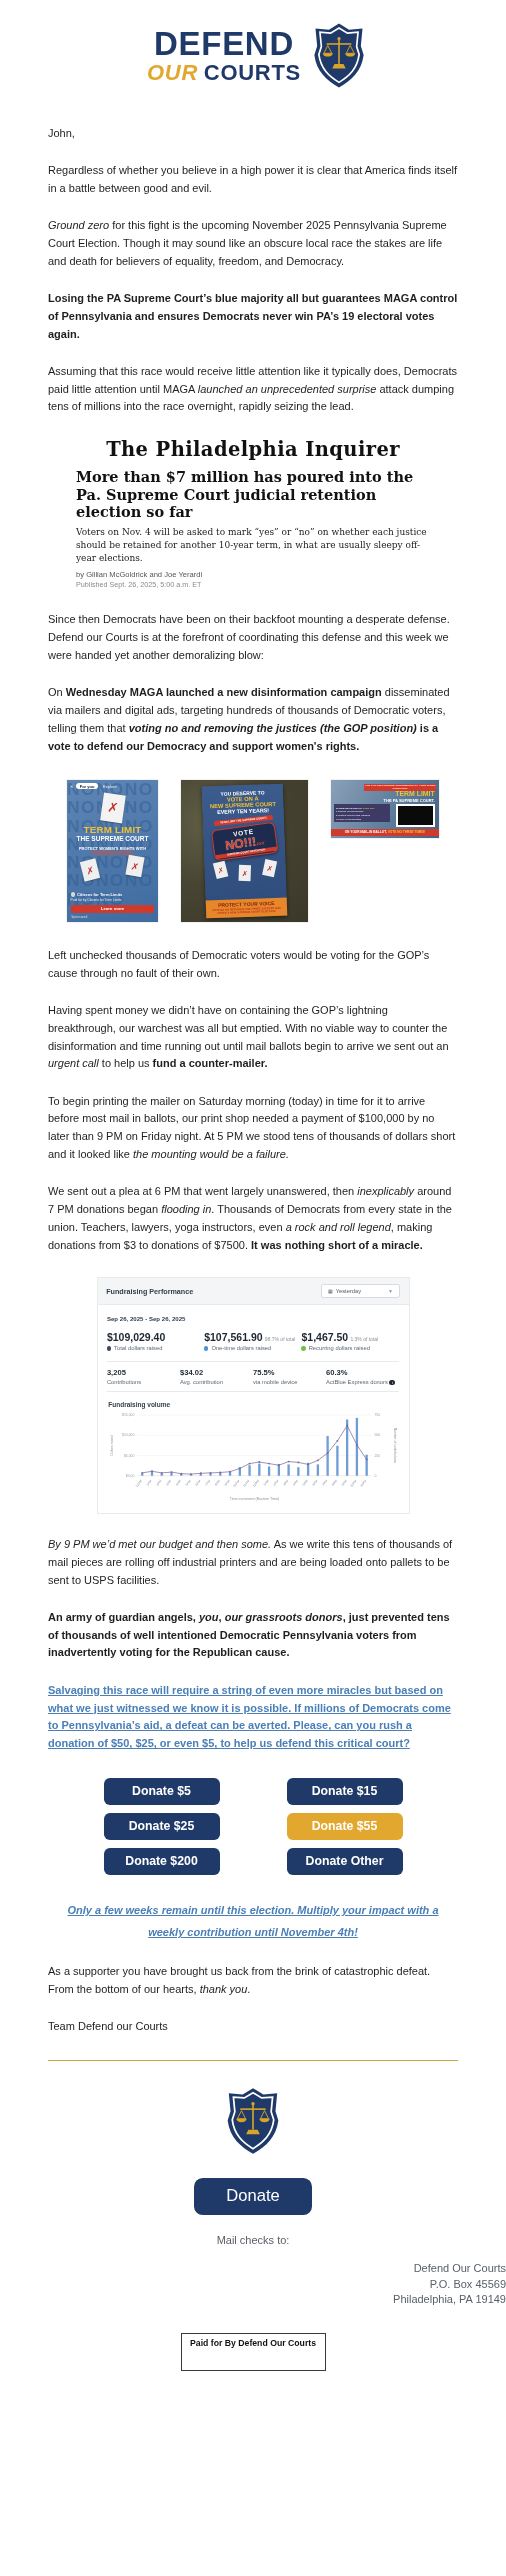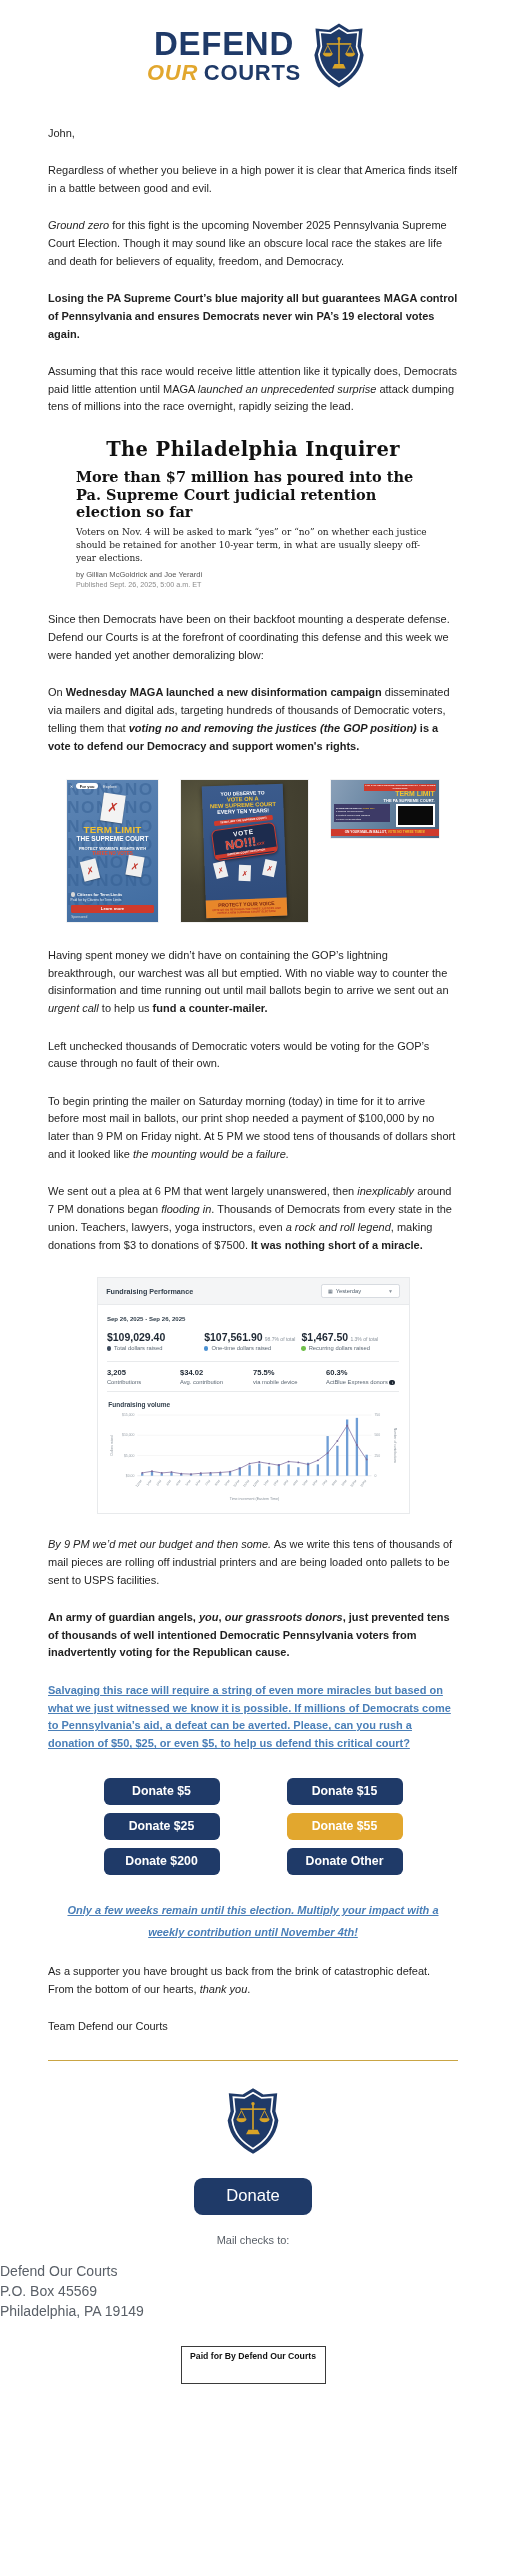--- a/index.html
+++ b/index.html
@@ -112,21 +112,21 @@
   .dbtn{display:block;width:116px;background:#1f3a68;color:#fff;font-weight:bold;font-size:12.3px;text-align:center;padding:6.5px 0;border-radius:5.8px;text-decoration:none;cursor:pointer;}
   .dbtn.gold{background:#e2a72e;}
 
   
   .gold-divider{border:none;border-top:0.7px solid #caa544;margin:24.6px 0 19px 0;}
   .footer-shield{text-align:center;padding:7.2px 0 4.3px 0;}
   .footer-shield .shield-svg{width:58px;height:68px;}
   .donate-big-wrap{text-align:center;margin:16px 0 19px 0;}
   .donate-big{display:inline-block;background:#1f3a68;color:#fff;font-size:16.6px;padding:8.7px 32px;border-radius:8.7px;text-decoration:none;cursor:pointer;}
   .mail-checks{text-align:center;color:#5a6068;font-size:11px;margin:19px 0 14.5px 0;}
-  .address{text-align:left;color:#5a6068;font-size:14px;line-height:1.45;margin:0 0 24.6px 0;}
+  .address{text-align:right;color:#5a6068;font-size:11px;line-height:1.45;margin:0 0 24.6px 0;}
   .paidfor-box{width:145px;height:38px;margin:0 auto 0 auto;border:1.4px solid #3a3a3a;box-sizing:border-box;text-align:center;font-size:8.7px;font-weight:bold;color:#111;padding-top:3.6px;}
 </style>
 </head>
 <body>
 
 <div class="page">
 
   <header class="logo-block">
     <div class="logo-text">
       <div class="logo-line1">DEFEND</div>
@@ -237,22 +237,22 @@
             <div>1  Defend our Democracy</div>
             <div>2  Protect Women and Children</div>
             <div>3  Force a Fair Election</div>
           </div>
           <div class="redact"></div>
         </div>
         <div class="ad3-bottom"><span>ON YOUR MAIL-IN BALLOT, </span><em>VOTE NO THREE TIMES!</em></div>
       </div>
     </div>
 
+    <p class="para"><span>Left unchecked thousands of Democratic voters would be voting for the GOP’s cause through no fault of their own.</span></p>
     <p class="para"><span>Having spent money we didn’t have on containing the GOP’s lightning breakthrough, our warchest was all but emptied. With no viable way to counter the disinformation and time running out until mail ballots begin to arrive we sent out an </span><span class="seg-i">urgent call</span><span> to help us </span><span class="seg-b">fund a counter-mailer.</span></p>
-    <p class="para"><span>Left unchecked thousands of Democratic voters would be voting for the GOP’s cause through no fault of their own.</span></p>
     <p class="para"><span>To begin printing the mailer on Saturday morning (today) in time for it to arrive before most mail in ballots, our print shop needed a payment of $100,000 by no later than 9 PM on Friday night. At 5 PM we stood tens of thousands of dollars short and it looked like </span><span class="seg-i">the mounting would be a failure.</span></p>
     <p class="para"><span>We sent out a plea at 6 PM that went largely unanswered, then </span><span class="seg-i">inexplicably</span><span> around 7 PM donations began </span><span class="seg-i">flooding in</span><span>. Thousands of Democrats from every state in the union. Teachers, lawyers, yoga instructors, even </span><span class="seg-i">a rock and roll legend</span><span>, making donations from $3 to donations of $7500. </span><span class="seg-b">It was nothing short of a miracle.</span></p>
 
     <div class="dashboard">
       <div class="dash-header">
         <span class="dash-title">Fundraising Performance</span>
         <span class="dash-dropdown">
           <span class="dd-left">
             <span class="cal-icon">▦</span>
             <span>Yesterday</span>

